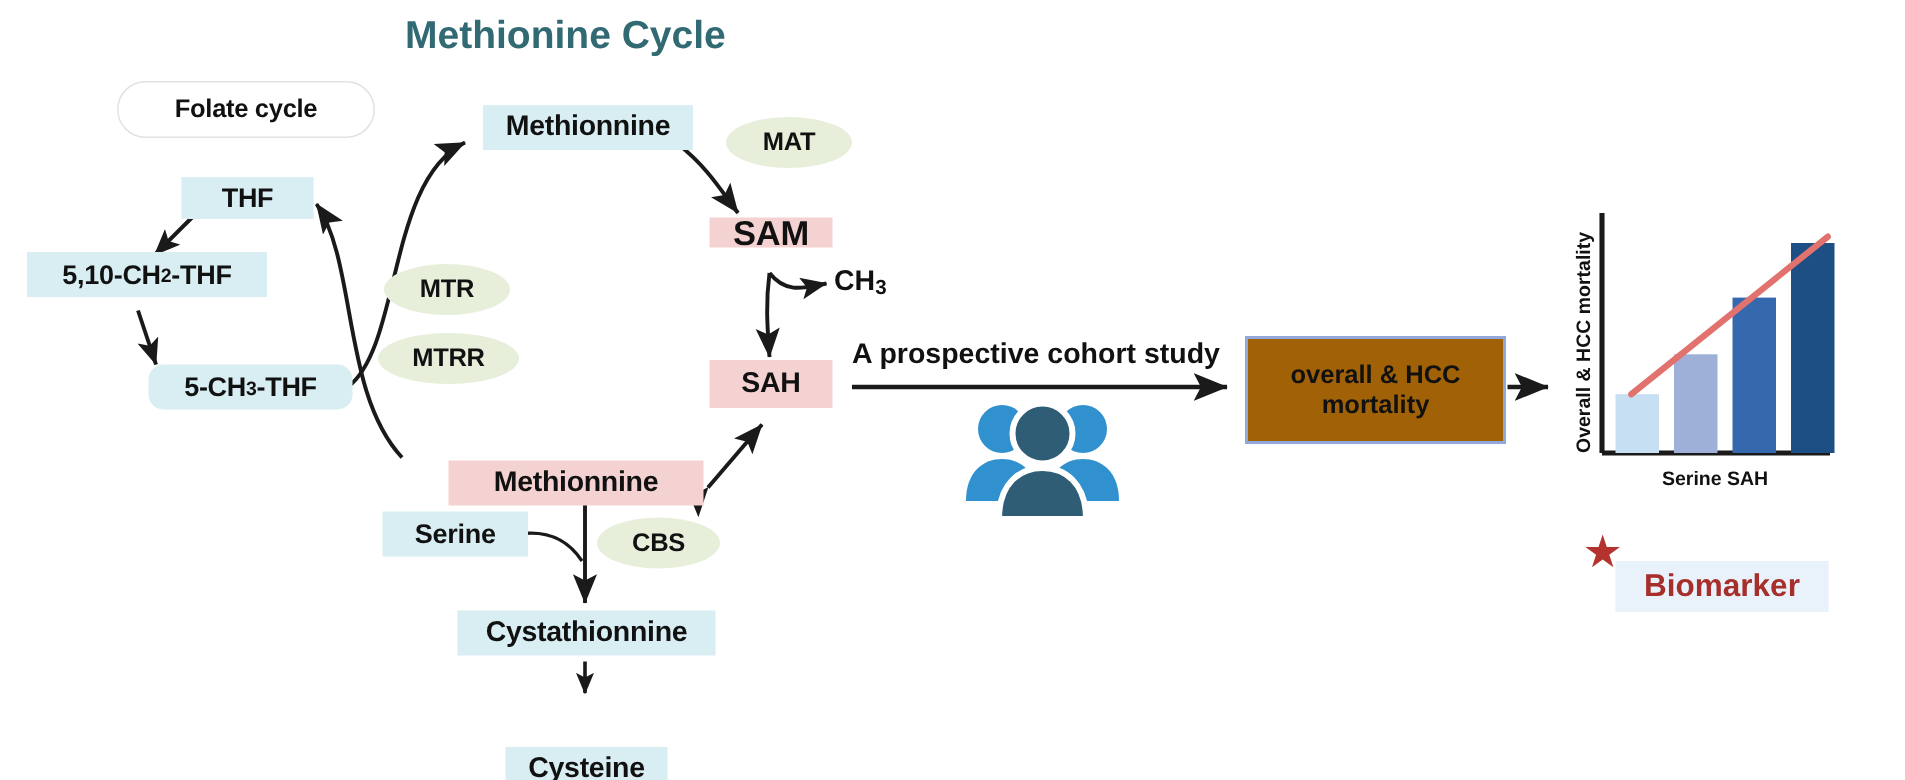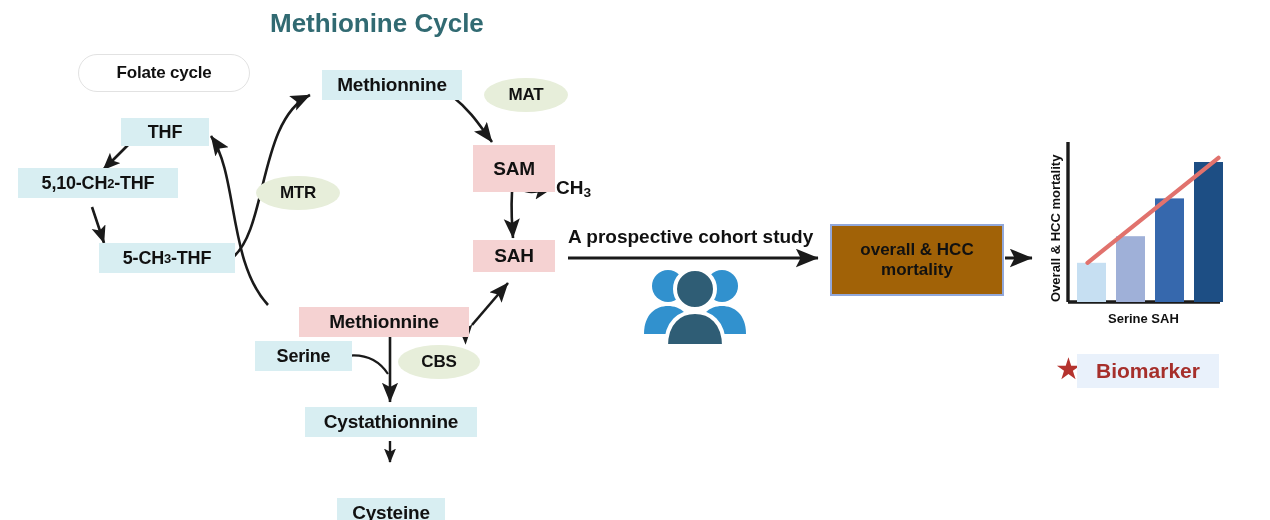--- a/index.html
+++ b/index.html
@@ -12,21 +12,21 @@
   .enz{background:#e7eeda;border-radius:50%;}
   .pill{background:#ffffff;border:1.5px solid #e2e2e2;border-radius:22px;}
   .title{position:absolute;color:#316a72;font-weight:bold;text-align:right;}
   .plain{position:absolute;font-weight:bold;color:#111111;white-space:nowrap;}
   .sub{font-size:0.72em;vertical-align:-0.22em;}
   svg.layer{position:absolute;left:0;top:0;width:1270px;height:520px;pointer-events:none;}
   .mbox{position:absolute;background:#a16207;border:2px solid #92a8da;
         display:flex;align-items:center;justify-content:center;text-align:center;
         font-weight:bold;color:#111;line-height:1.15;}
   .bio{position:absolute;background:#e9f1fb;display:flex;align-items:center;
-       justify-content:center;color:#a62f2b;font-weight:bold;}
+       justify-content:center;color:#a62f2b;font-weight:bold;margin-top:20px;}
   .star{position:absolute;color:#b5332e;}
   .axlabel{position:absolute;font-weight:bold;color:#111;font-size:13px;}
   .ylabel{position:absolute;font-weight:bold;color:#111;font-size:13px;
           transform:rotate(-90deg);transform-origin:left top;white-space:nowrap;}
 </style>
 </head>
 <body>
 
 <div id="canvas">
 
@@ -84,48 +84,49 @@
   <div class="node pill" style="left:78px;top:54px;width:170px;height:36px;font-size:17px;">Folate cycle</div>
 
   <div class="node blue" style="left:121px;top:118px;width:88px;height:28px;font-size:18px;">THF</div>
 
   <div class="node blue" style="left:18px;top:168px;width:160px;height:30px;font-size:18px;">
     <span>5,10-CH</span>
       <span class="sub">2</span>
       <span>-THF</span>
   </div>
 
-  <div class="node blue" style="left:99px;top:243px;width:136px;height:30px;font-size:18px;">
+  <div class="node blue" style="left:99px;top:243px;width:136px;height:30px;font-size:18px;border-radius:10px;">
     <span>5-CH</span>
       <span class="sub">3</span>
       <span>-THF</span>
   </div>
 
   <div class="node blue" style="left:322px;top:70px;width:140px;height:30px;font-size:19px;">Methionnine</div>
 
-  <div class="node pink" style="left:473px;top:145px;width:82px;height:47px;font-size:19px;">SAM</div>
+  <div class="node pink" style="left:473px;top:145px;width:82px;height:20px;font-size:23px;">SAM</div>
 
   <div class="node pink" style="left:473px;top:240px;width:82px;height:32px;font-size:19px;">SAH</div>
 
   <div class="node pink" style="left:299px;top:307px;width:170px;height:30px;font-size:19px;">Methionnine</div>
 
   <div class="node blue" style="left:255px;top:341px;width:97px;height:30px;font-size:18px;">Serine</div>
 
   <div class="node blue" style="left:305px;top:407px;width:172px;height:30px;font-size:19px;">Cystathionnine</div>
 
   <div class="node blue" style="left:337px;top:467px;width:108px;height:30px;font-size:19px;margin-top:31px;">Cysteine</div>
 
   <div class="plain" style="left:556px;top:177px;font-size:19px;">
     <span>CH</span><span class="sub">3</span>
   </div>
 
   <div class="node enz" style="left:484px;top:78px;width:84px;height:34px;font-size:17px;">MAT</div>
 
   <div class="node enz" style="left:256px;top:176px;width:84px;height:34px;font-size:17px;">MTR</div>
 
+  <div class="node enz" style="left:252px;top:222px;width:94px;height:34px;font-size:17px;">MTRR</div>
 
   <div class="node enz" style="left:398px;top:345px;width:82px;height:34px;font-size:17px;">CBS</div>
 
   <div class="plain" style="left:568px;top:226px;font-size:19px;">A prospective cohort study</div>
 
   <div class="mbox" style="left:830px;top:224px;width:170px;height:68px;font-size:17px;">
     <div>
       <div>overall &amp; HCC</div>
       <div>mortality</div>
     </div>

